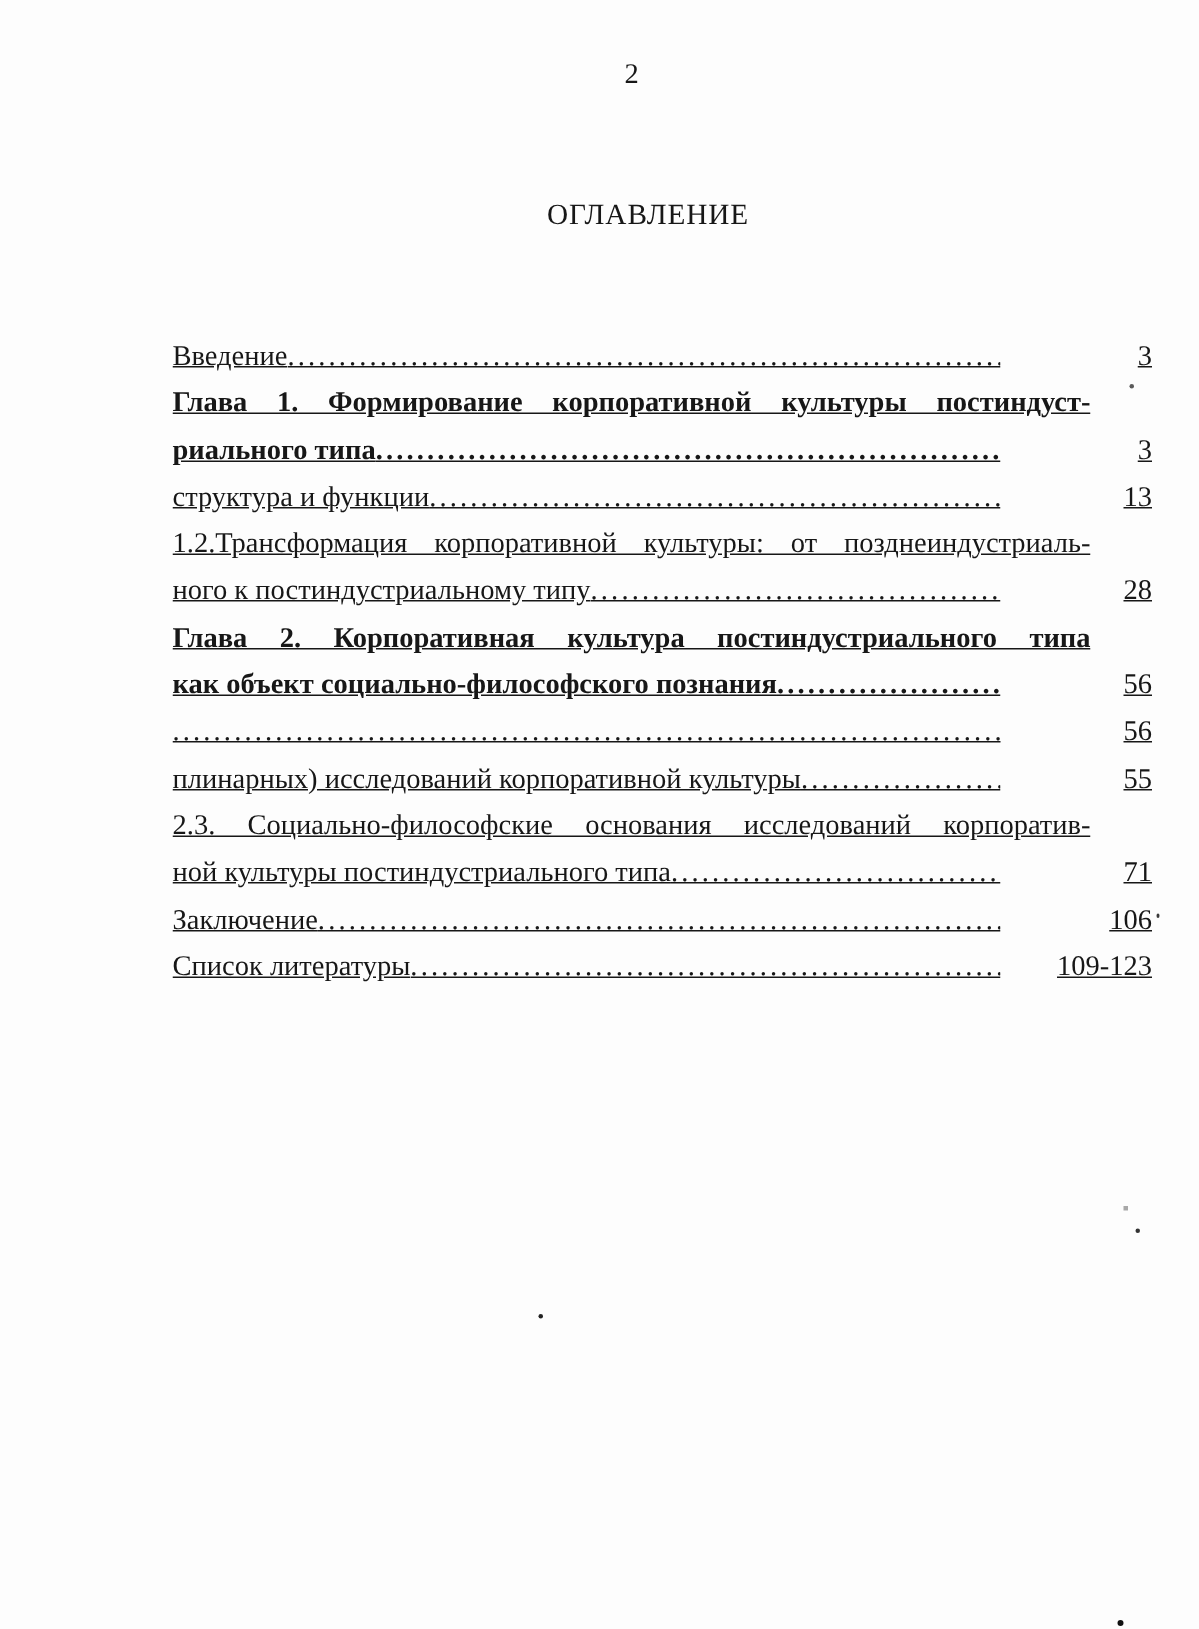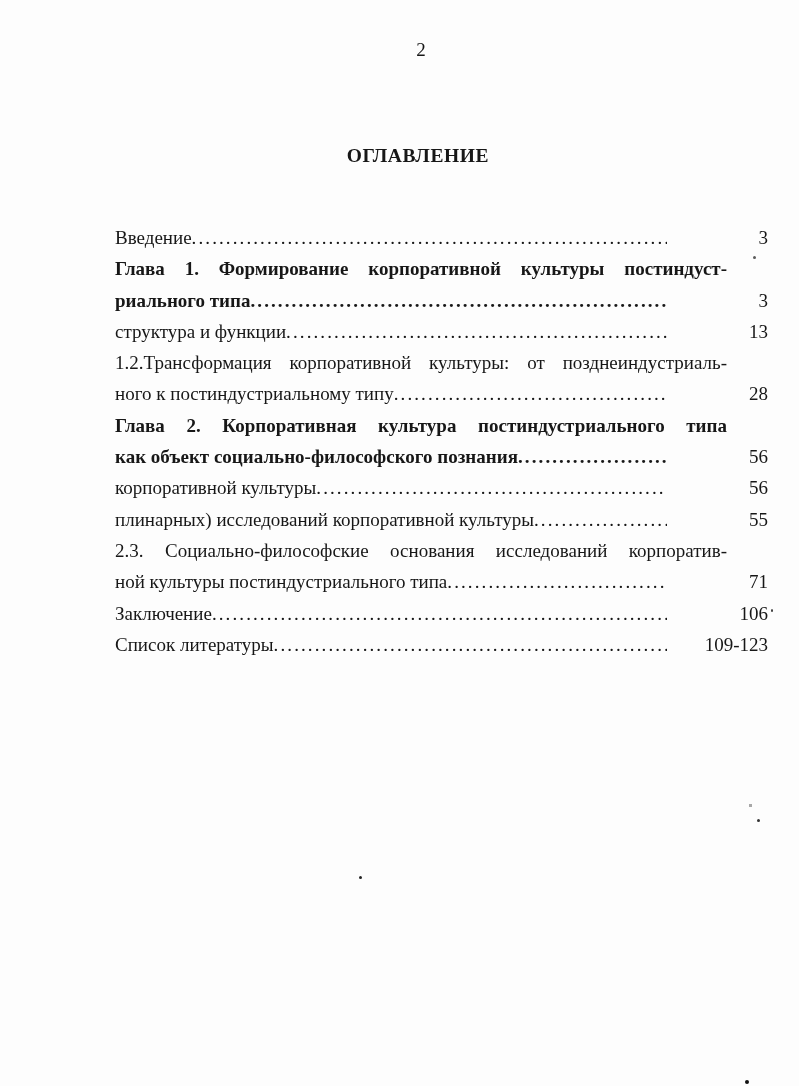--- a/index.html
+++ b/index.html
@@ -17,34 +17,34 @@
     top: 39px;
     left: 115px;
     width: 612px;
     text-align: center;
     font-size: 19px;
     line-height: 22px;
   }
   .doc-title {
     position: absolute;
     top: 132px;
-    left: 112px;
+    left: 126px;
     width: 612px;
     text-align: center;
     font-size: 19.5px;
     line-height: 24px;
     letter-spacing: 0.6px;
-    font-weight: 700;
-    margin-top: 12px;
+    font-weight: 400;
   }
   .toc {
     position: absolute;
     top: 222px;
     left: 115px;
     width: 653px;
+    text-decoration: underline;
   }
   .toc-row {
     display: flex;
     align-items: baseline;
     height: 31.3px;
     line-height: 31.3px;
     font-size: 19px;
   }
   .toc-row.bold { font-weight: 700; }
   .row-left {
@@ -130,21 +130,20 @@
   </div>
     <div class="toc-row bold">
     <span class="row-left">
         <span class="words">как объект социально-философского познания</span>
         <span class="dots">..........................................................................................................................................................................</span>
       </span>
     <span class="pagenum">56</span>
   </div>
     <div class="toc-row">
     <span class="row-left">
-        <span class="words">корпоративной культуры</span>
         <span class="dots">..........................................................................................................................................................................</span>
       </span>
     <span class="pagenum">56</span>
   </div>
     <div class="toc-row">
     <span class="row-left">
         <span class="words">плинарных) исследований корпоративной культуры</span>
         <span class="dots">..........................................................................................................................................................................</span>
       </span>
     <span class="pagenum">55</span>

